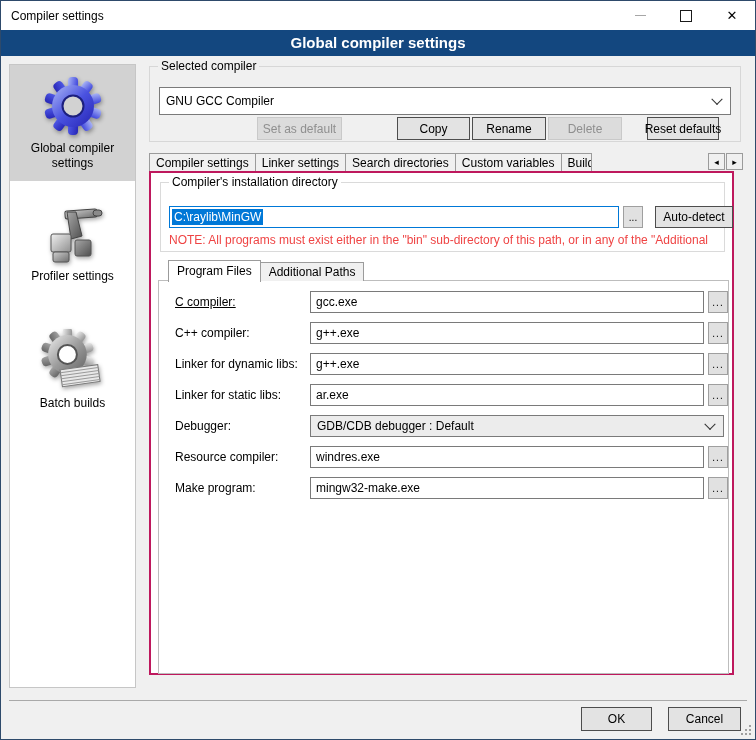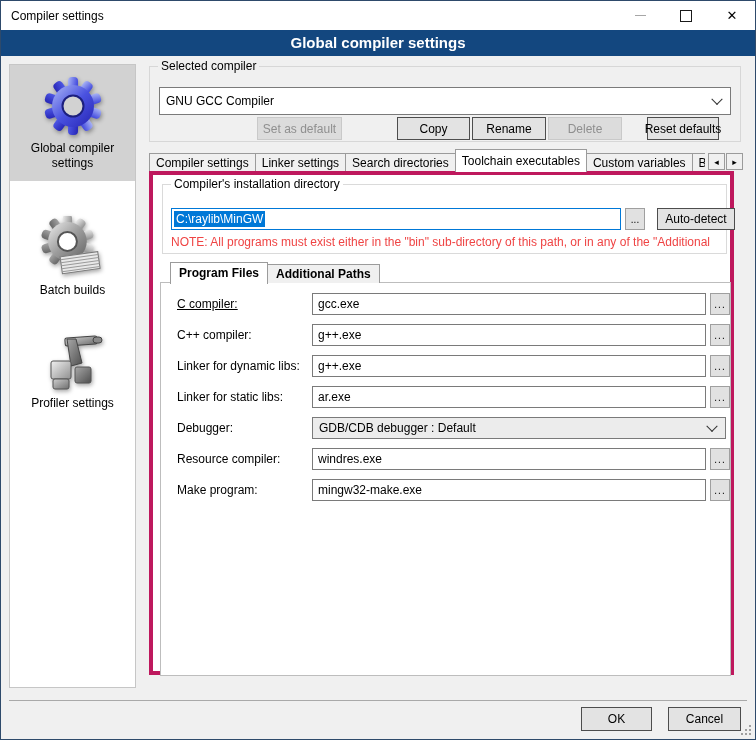--- a/index.html
+++ b/index.html
@@ -43,28 +43,28 @@
   
   .tabstrip{position:absolute;left:148px;top:93px;width:556px;height:23px;display:flex;align-items:flex-end;overflow:hidden;}
   .tab{height:19px;line-height:19px;padding:0 6px;background:#f0f0f0;border:1px solid #9b9b9b;border-bottom:none;margin-left:-1px;white-space:nowrap;box-sizing:border-box;}
   .tab:first-child{margin-left:0;}
   .tab.active{height:23px;line-height:22px;background:#fff;position:relative;z-index:3;}
   .tab.clip{max-width:31px;overflow:hidden;}
   .tab-arrows{position:absolute;left:706px;top:97px;display:flex;}
   .arrow-btn{width:17px;height:17px;border:1px solid #9b9b9b;background:#f0f0f0;display:flex;align-items:center;justify-content:center;font-size:9px;margin-left:1px;box-sizing:border-box;}
 
   
-  .page{position:absolute;left:148px;top:115px;width:585px;height:504px;background:#fff;border:4px solid #be185d;box-sizing:border-box;z-index:2;}
+  .page{position:absolute;left:148px;top:115px;width:585px;height:504px;background:#fff;border:2px solid #be185d;box-sizing:border-box;z-index:2;}
   .gb2{left:9px;top:9px;width:565px;height:70px;border-color:#dadada;}
   .dir-input{position:absolute;left:8px;top:23px;width:450px;height:22px;border:1px solid #0078d7;background:#fff;box-sizing:border-box;display:flex;align-items:center;padding:0 2px;overflow:hidden;}
   .sel-text{background:#0078d7;color:#fff;padding:1px 2px;white-space:nowrap;}
   .note{position:absolute;left:8px;top:50px;width:552px;color:#ef4444;white-space:nowrap;overflow:hidden;}
 
   
-  .subtabstrip{position:absolute;left:17px;top:85px;height:23px;display:flex;align-items:flex-end;z-index:4;font-weight:bold;}
+  .subtabstrip{position:absolute;left:17px;top:85px;height:23px;display:flex;align-items:flex-end;z-index:4;}
   .subtab{height:19px;line-height:19px;padding:0 8px;background:#f0f0f0;border:1px solid #9b9b9b;border-bottom:none;margin-left:-1px;box-sizing:border-box;white-space:nowrap;}
   .subtab.active{height:22px;line-height:21px;background:#fff;margin-left:0;position:relative;z-index:5;margin-bottom:-1px;}
   .nestedpage{position:absolute;left:7px;top:107px;width:571px;height:394px;background:#fff;border:1px solid #bdbdbd;box-sizing:border-box;}
 
   
   .frow-label{position:absolute;left:16px;height:22px;line-height:22px;white-space:nowrap;}
   .frow-input{position:absolute;left:151px;width:394px;height:22px;border:1px solid #7a7a7a;box-sizing:border-box;padding:0 5px;font-family:"Liberation Sans",sans-serif;font-size:12px;background:#fff;color:#000;outline:none;}
   .frow-browse{left:549px;width:20px;height:22px;font-size:10px;letter-spacing:1px;}
   .frow-combo{left:151px;width:414px;height:22px;line-height:20px;}
 
@@ -117,20 +117,47 @@
               <rect x="27" y="3" width="10" height="58" rx="4" transform="rotate(72 32 32)"></rect>
               <rect x="27" y="3" width="10" height="58" rx="4" transform="rotate(108 32 32)"></rect>
               <rect x="27" y="3" width="10" height="58" rx="4" transform="rotate(144 32 32)"></rect>
               <circle cx="32" cy="32" r="21"></circle>
             </g>
             <circle cx="32" cy="32" r="10.5" fill="#d2d2d2" stroke="#1c1f7e" stroke-width="2"></circle>
           </svg>
         </span>
         <span class="side-label">Global compiler settings</span>
       </div>
+      <div class="side-item m2">
+        <span class="icon">
+          <svg viewBox="0 0 64 64" width="64" height="64">
+            <defs>
+              <linearGradient id="pg1" x1="0" y1="0" x2="1" y2="1">
+                  <stop offset="0" stop-color="#f0f0f0"></stop>
+                  <stop offset="1" stop-color="#8f8f8f"></stop>
+                </linearGradient>
+              <linearGradient id="pg2" x1="0" y1="0" x2="1" y2="1">
+                  <stop offset="0" stop-color="#cfcfcf"></stop>
+                  <stop offset="1" stop-color="#6e6e6e"></stop>
+                </linearGradient>
+              <linearGradient id="pg3" x1="0" y1="0" x2="1" y2="1">
+                  <stop offset="0" stop-color="#a8a8a8"></stop>
+                  <stop offset="1" stop-color="#4f4f4f"></stop>
+                </linearGradient>
+            </defs>
+            <rect x="24" y="8" width="32" height="8" rx="2" fill="url(#pg2)" stroke="#444" transform="rotate(-4 40 12)"></rect>
+            <rect x="52" y="8" width="9" height="6" rx="3" fill="#8a8a8a" stroke="#444"></rect>
+            <polygon points="26,10 35,10 41,34 30,37" fill="url(#pg3)" stroke="#444"></polygon>
+            <rect x="10" y="32" width="20" height="18" rx="2" fill="url(#pg1)" stroke="#555"></rect>
+            <rect x="12" y="50" width="16" height="10" rx="2" fill="url(#pg2)" stroke="#555"></rect>
+            <rect x="34" y="38" width="16" height="16" rx="2" fill="url(#pg3)" stroke="#555"></rect>
+          </svg>
+        </span>
+        <span class="side-label">Profiler settings</span>
+      </div>
       <div class="side-item m3">
         <span class="icon">
           <svg viewBox="0 0 64 64" width="64" height="64">
             <defs>
               <linearGradient id="gg1" x1="0" y1="0" x2="1" y2="1">
                   <stop offset="0" stop-color="#ededed"></stop>
                   <stop offset="0.5" stop-color="#9c9c9c"></stop>
                   <stop offset="1" stop-color="#636363"></stop>
                 </linearGradient>
             </defs>
@@ -148,67 +175,39 @@
               <line x1="20" y1="41" x2="58" y2="41" stroke="#9a9a9a"></line>
               <line x1="20" y1="44" x2="58" y2="44" stroke="#9a9a9a"></line>
               <line x1="20" y1="47" x2="58" y2="47" stroke="#9a9a9a"></line>
               <line x1="20" y1="50" x2="58" y2="50" stroke="#9a9a9a"></line>
               <line x1="20" y1="53" x2="58" y2="53" stroke="#9a9a9a"></line>
             </g>
           </svg>
         </span>
         <span class="side-label">Batch builds</span>
       </div>
-      <div class="side-item m2">
-        <span class="icon">
-          <svg viewBox="0 0 64 64" width="64" height="64">
-            <defs>
-              <linearGradient id="pg1" x1="0" y1="0" x2="1" y2="1">
-                  <stop offset="0" stop-color="#f0f0f0"></stop>
-                  <stop offset="1" stop-color="#8f8f8f"></stop>
-                </linearGradient>
-              <linearGradient id="pg2" x1="0" y1="0" x2="1" y2="1">
-                  <stop offset="0" stop-color="#cfcfcf"></stop>
-                  <stop offset="1" stop-color="#6e6e6e"></stop>
-                </linearGradient>
-              <linearGradient id="pg3" x1="0" y1="0" x2="1" y2="1">
-                  <stop offset="0" stop-color="#a8a8a8"></stop>
-                  <stop offset="1" stop-color="#4f4f4f"></stop>
-                </linearGradient>
-            </defs>
-            <rect x="24" y="8" width="32" height="8" rx="2" fill="url(#pg2)" stroke="#444" transform="rotate(-4 40 12)"></rect>
-            <rect x="52" y="8" width="9" height="6" rx="3" fill="#8a8a8a" stroke="#444"></rect>
-            <polygon points="26,10 35,10 41,34 30,37" fill="url(#pg3)" stroke="#444"></polygon>
-            <rect x="10" y="32" width="20" height="18" rx="2" fill="url(#pg1)" stroke="#555"></rect>
-            <rect x="12" y="50" width="16" height="10" rx="2" fill="url(#pg2)" stroke="#555"></rect>
-            <rect x="34" y="38" width="16" height="16" rx="2" fill="url(#pg3)" stroke="#555"></rect>
-          </svg>
-        </span>
-        <span class="side-label">Profiler settings</span>
-      </div>
     </div>
 
     <div class="group" style="left:148px;top:10px;width:592px;height:76px;">
       <span class="group-label">Selected compiler</span>
       <div class="combo" style="left:9px;top:20px;width:572px;height:28px;">
         <span>GNU GCC Compiler</span>
         <span class="chev"></span>
       </div>
       <div class="btn disabled" style="left:107px;top:50px;width:85px;height:23px;">Set as default</div>
       <div class="btn" style="left:247px;top:50px;width:73px;height:23px;">Copy</div>
       <div class="btn" style="left:322px;top:50px;width:74px;height:23px;">Rename</div>
       <div class="btn disabled" style="left:398px;top:50px;width:74px;height:23px;">Delete</div>
       <div class="btn" style="left:489px;top:50px;width:72px;height:23px;margin-left:8px;">Reset defaults</div>
     </div>
 
     <div class="tabstrip">
       <div class="tab">Compiler settings</div>
       <div class="tab">Linker settings</div>
       <div class="tab">Search directories</div>
-      <div class="tab active">Toolchain executables</div>
       <div class="tab">Custom variables</div>
       <div class="tab clip">Build options</div>
     </div>
     <div class="tab-arrows">
       <div class="arrow-btn">
           <span>◂</span>
         </div>
       <div class="arrow-btn">
           <span>▸</span>
         </div>

